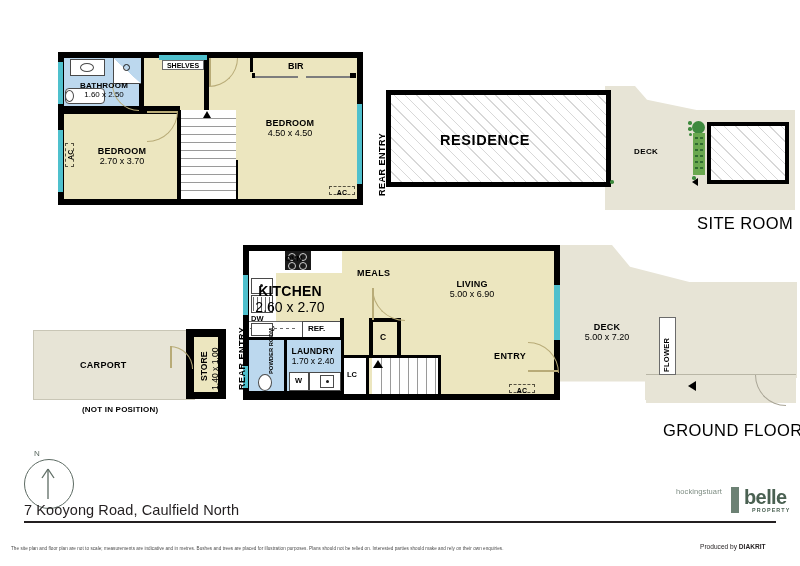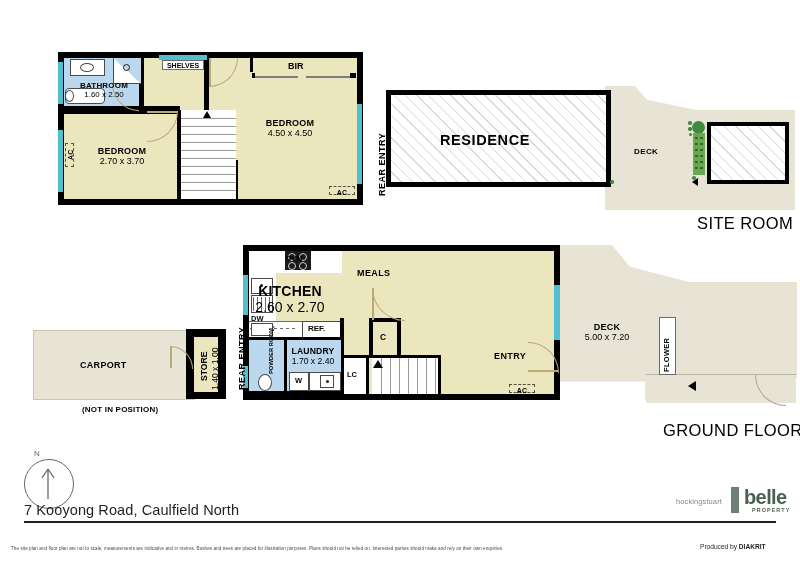--- a/index.html
+++ b/index.html
@@ -437,20 +437,24 @@
                 border-bottom:none;border-left:none;"></div>
     <div class="abs swing-leaf" style="left:528px;top:370px;width:30px;height:1.6px;"></div>
 
     <div class="roomlabel" style="left:248px;top:283px;width:84px;font-size:14px;">
       <span class="nm">KITCHEN</span>
       <span class="dm">2.60 x 2.70</span>
     </div>
 
     <div class="lbl lbl-name" style="left:357px;top:268px;font-size:9px;letter-spacing:.4px;">MEALS</div>
 
+    <div class="roomlabel" style="left:424px;top:279px;width:96px;font-size:9px;">
+      <span class="nm">LIVING</span>
+      <span class="dm">5.00 x 6.90</span>
+    </div>
 
     <div class="lbl lbl-name" style="left:494px;top:351px;font-size:9px;letter-spacing:.4px;">ENTRY</div>
 
     <div class="ac-tag" style="left:509px;top:384px;width:26px;height:9px;">AC</div>
 
     <div class="vertlabel" style="left:237px;top:390px;font-size:9px;transform:rotate(-90deg);letter-spacing:.5px;">REAR ENTRY</div>
 
     <div class="abs outdoor" style="left:33px;top:330px;width:160px;height:68px;background:#e7e4d6;border:1px solid #c9c6b6;"></div>
     <div class="lbl lbl-name" style="left:80px;top:360px;font-size:9px;letter-spacing:.3px;">CARPORT</div>
 
@@ -470,21 +474,21 @@
   <div class="compass-circle" style="left:24px;top:459px;width:48px;height:48px;"></div>
   <div class="lbl" style="left:34px;top:449px;font-size:8px;color:#5d6b63;font-weight:normal;">N</div>
   <svg class="abs" style="left:24px;top:459px;" width="48" height="48" viewBox="0 0 48 48">
     <line x1="24" y1="40" x2="24" y2="10" stroke="#5d6b63" stroke-width="1.3"></line>
     <line x1="24" y1="10" x2="18" y2="19" stroke="#5d6b63" stroke-width="1.3"></line>
     <line x1="24" y1="10" x2="30" y2="19" stroke="#5d6b63" stroke-width="1.3"></line>
   </svg>
 
   <div class="address" style="left:24px;top:502px;">7 Kooyong Road, Caulfield North</div>
 
-  <div class="hs-logo" style="left:676px;top:497px;">hockingstuart</div>
+  <div class="hs-logo" style="left:676px;top:487px;">hockingstuart</div>
 
   <div class="belle-bar" style="left:731px;top:487px;width:8px;height:26px;"></div>
   <div class="belle-word" style="left:744px;top:486px;">belle</div>
   <div class="belle-sub" style="left:752px;top:507px;">PROPERTY</div>
 
   <div class="rule" style="left:24px;top:521px;width:752px;height:2px;"></div>
 
   <div class="disclaimer" style="left:11px;top:546px;">The site plan and floor plan are not to scale; measurements are indicative and in metres. Bushes and trees are placed for illustration purposes. Plans should not be relied on. Interested parties should make and rely on their own enquiries.</div>
 
   <div class="produced" style="left:700px;top:543px;">

